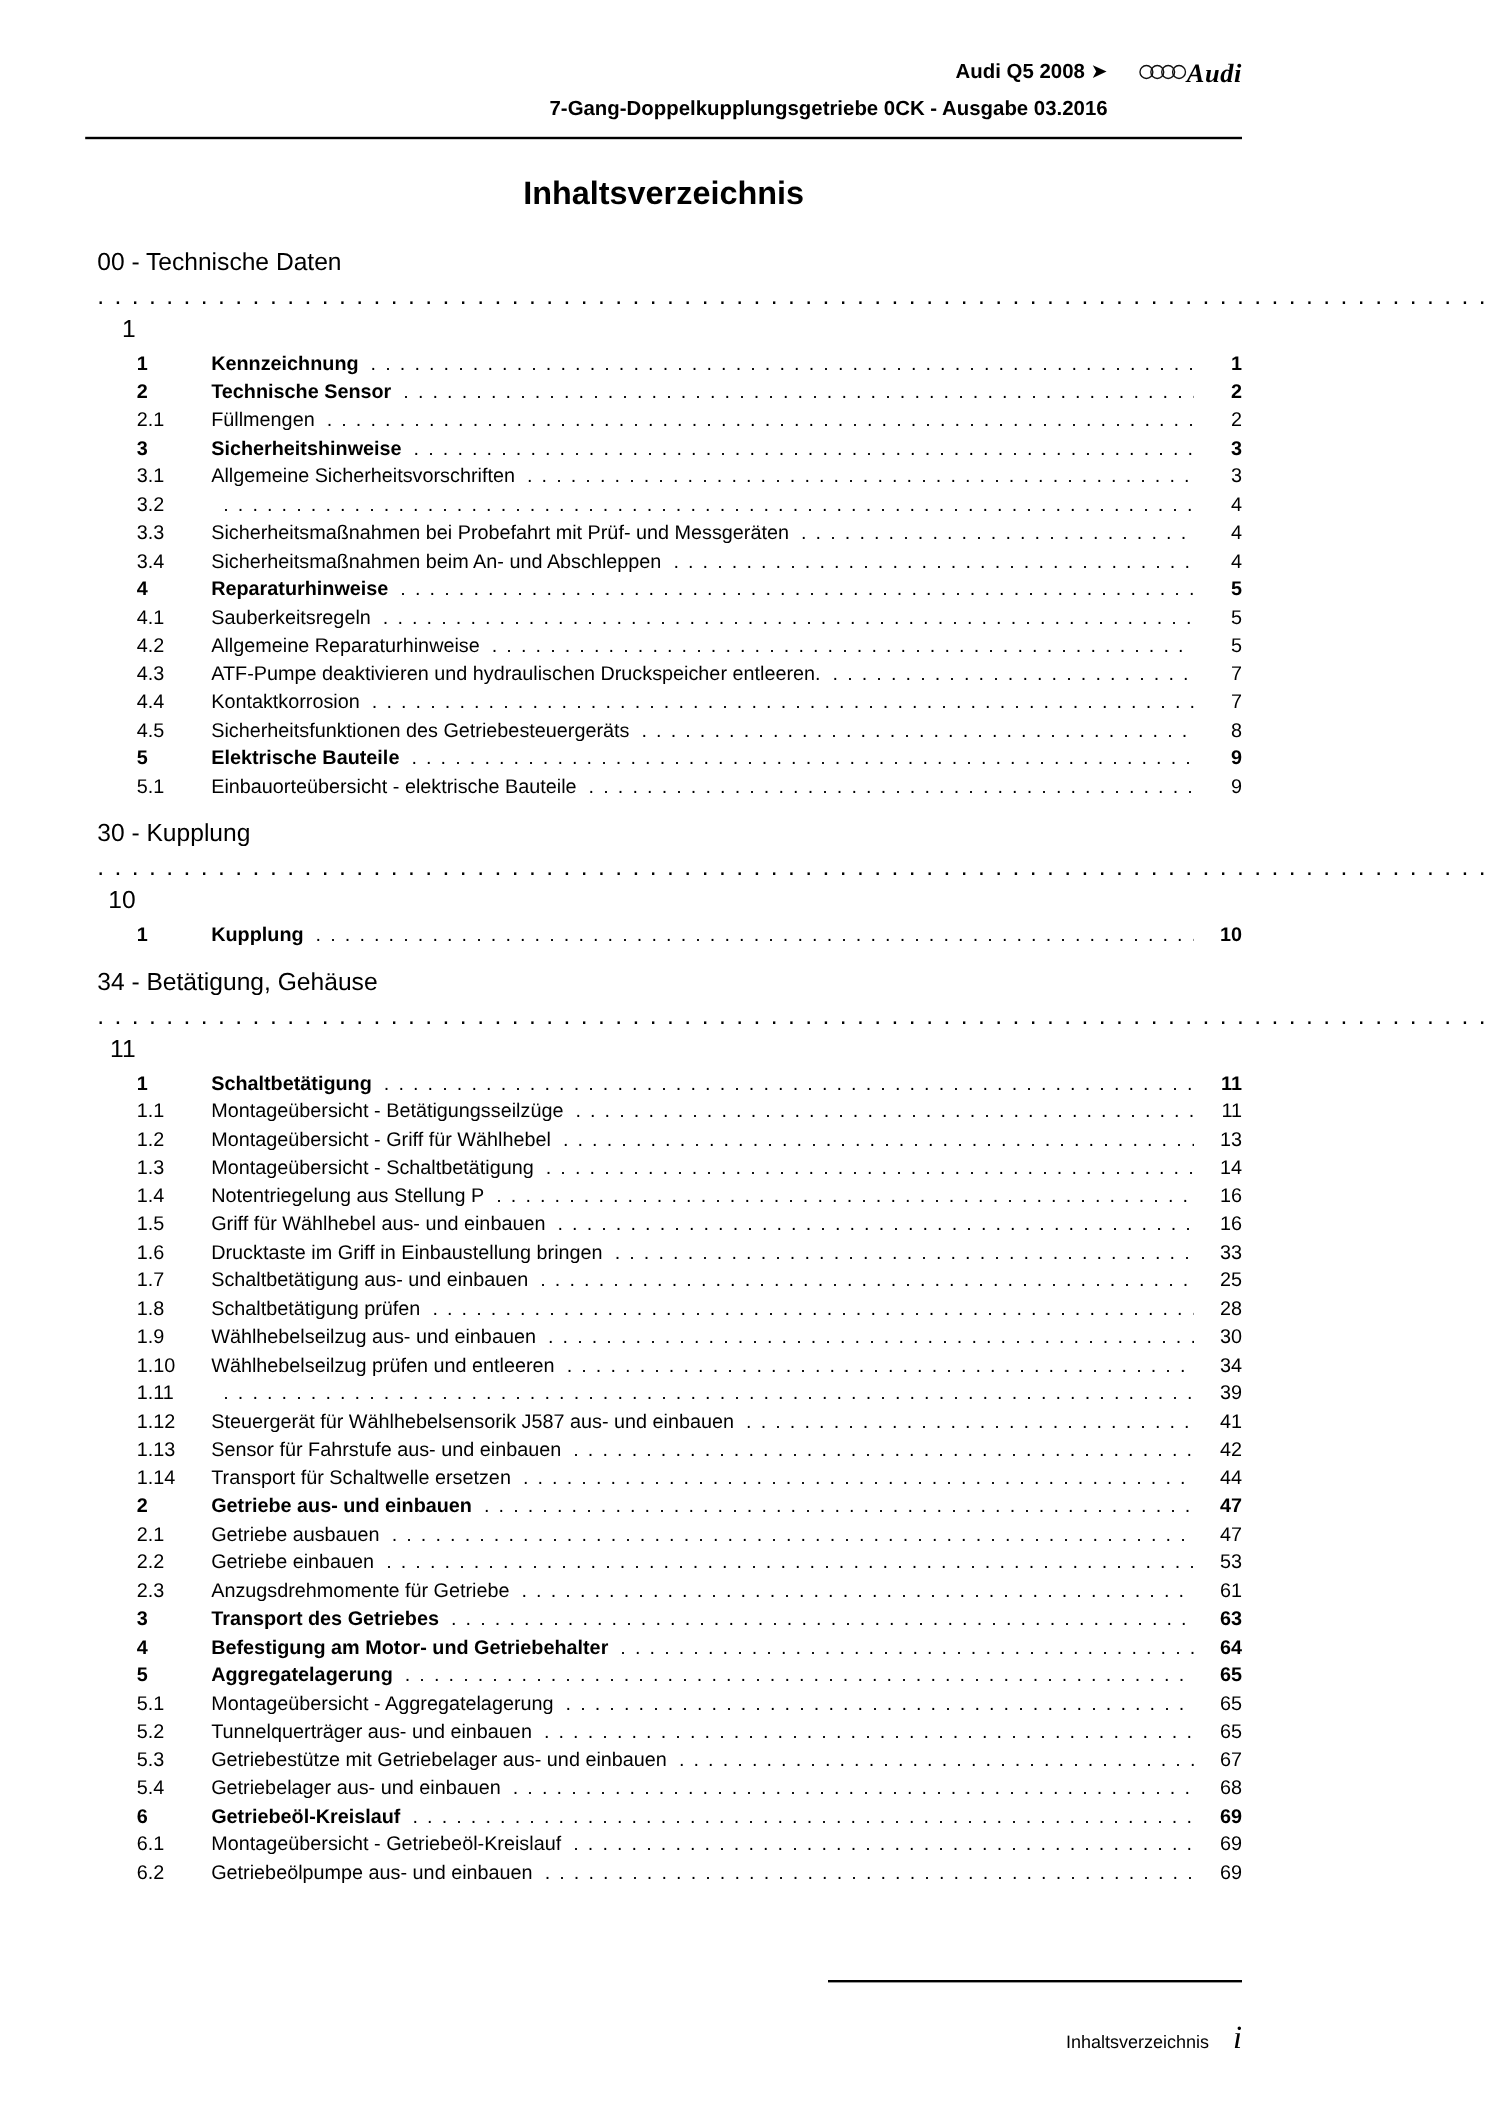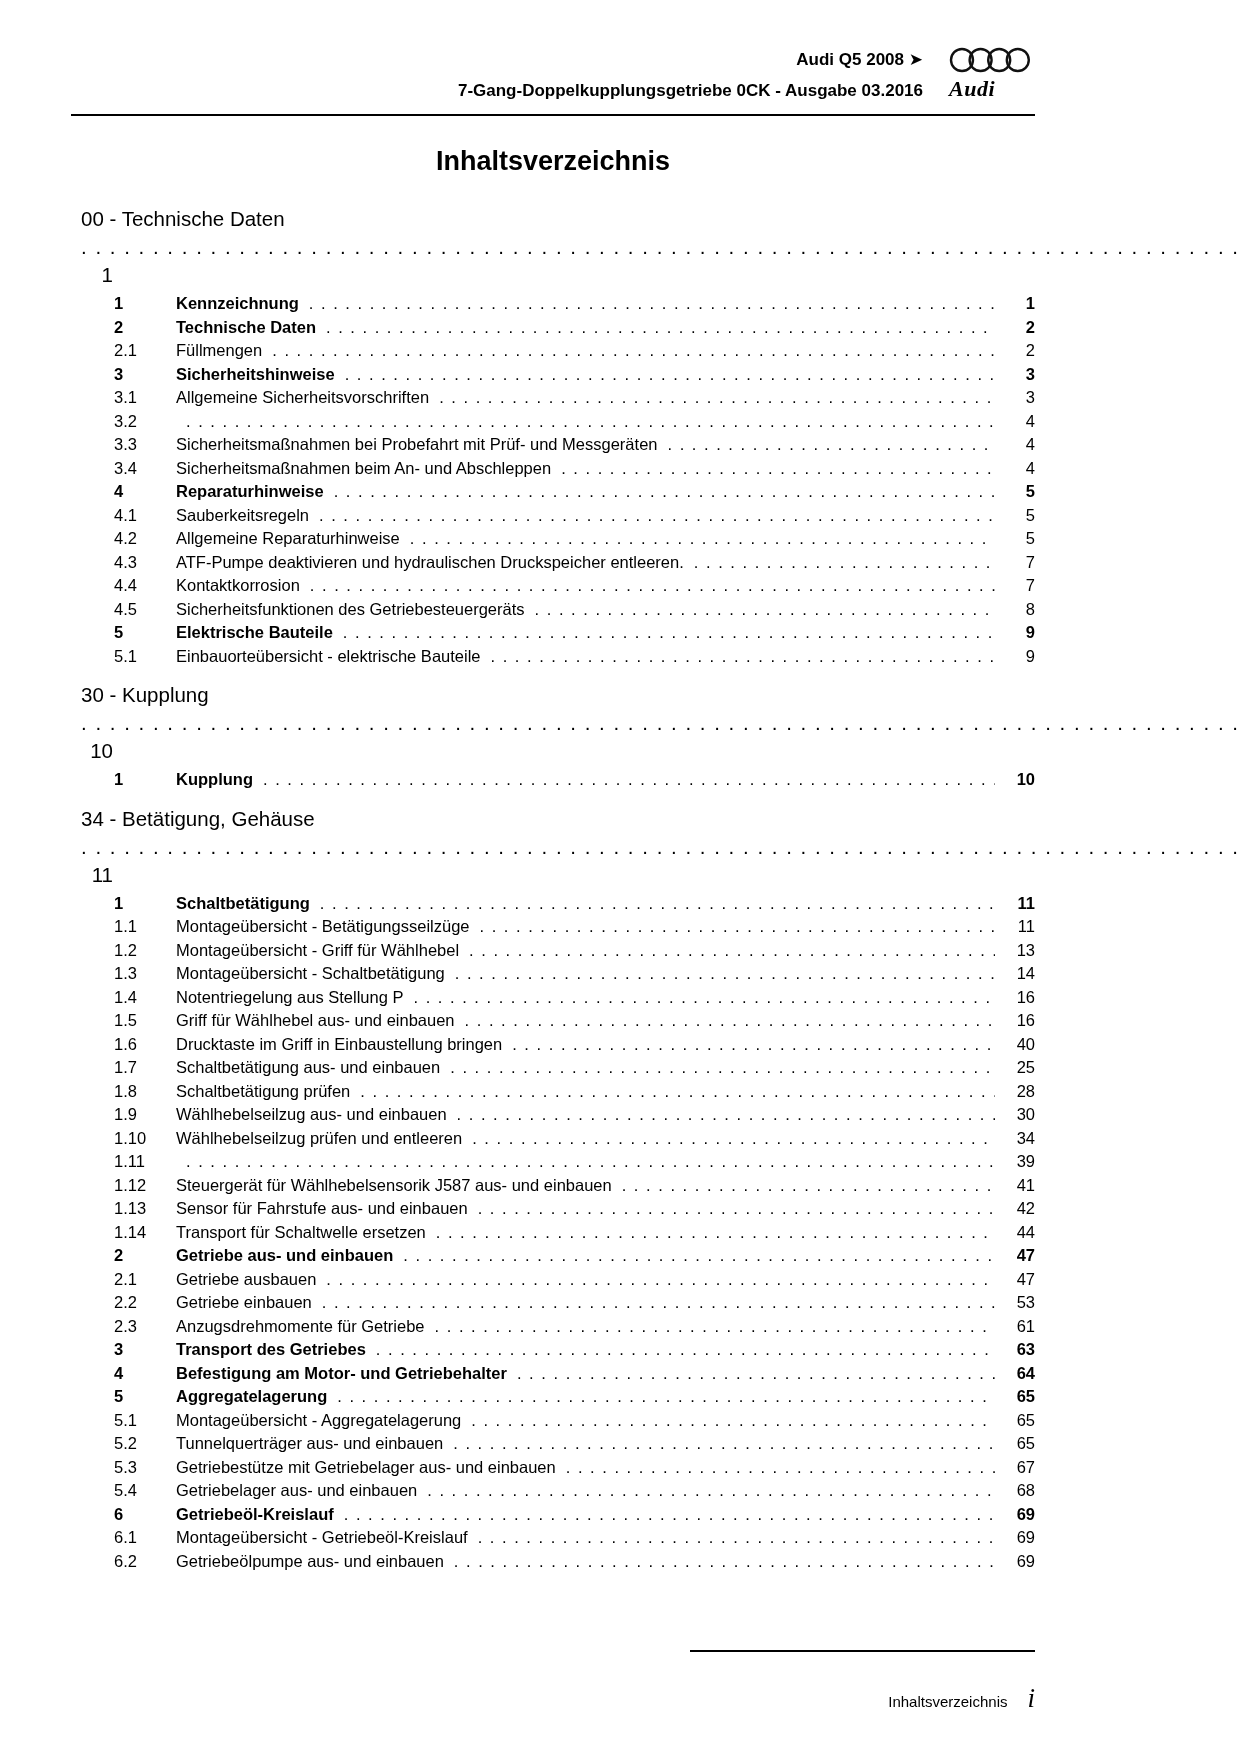--- a/index.html
+++ b/index.html
@@ -39,21 +39,22 @@
   .header-line {
     font-size: 17px;
     font-weight: bold;
     line-height: 31px;
     white-space: nowrap;
   }
   .logo-col {
     width: 86px;
     flex: none;
     display: flex;
-    flex-direction: column;
+    flex-direction: row;
+    align-items: flex-end;
   }
   .rings {
     width: 82px;
     height: 28px;
     display: block;
     margin-top: 2px;
   }
   .wordmark {
     font-family: "Liberation Serif", "DejaVu Serif", serif;
     font-style: italic;
@@ -166,21 +167,21 @@
         <span class="pagenum">1</span>
       </div>
       <div class="row section bold">
         <span class="num">1</span>
         <span class="label">Kennzeichnung</span>
         <span class="leader">. . . . . . . . . . . . . . . . . . . . . . . . . . . . . . . . . . . . . . . . . . . . . . . . . . . . . . . . . . . . . . . . . . . . . . . . . . . . . . . . . . . . . . . . . . . . . . . . . . . . . . . . . . . . . . . . . . . . . . . . . . . . . . . . . . . . . . . . . . . . . . . . . . . . . . . . . . . . . . . . . . . . . . . . . . . . . . . . . . . . . . . . . . . . . . . . . . . . . . . . . . . . . . . . . . . . . . . . . . . . </span>
         <span class="pagenum">1</span>
       </div>
       <div class="row section bold">
         <span class="num">2</span>
-        <span class="label">Technische Daten</span>
+        <span class="label">Technische Sensor</span>
         <span class="leader">. . . . . . . . . . . . . . . . . . . . . . . . . . . . . . . . . . . . . . . . . . . . . . . . . . . . . . . . . . . . . . . . . . . . . . . . . . . . . . . . . . . . . . . . . . . . . . . . . . . . . . . . . . . . . . . . . . . . . . . . . . . . . . . . . . . . . . . . . . . . . . . . . . . . . . . . . . . . . . . . . . . . . . . . . . . . . . . . . . . . . . . . . . . . . . . . . . . . . . . . . . . . . . . . . . . . . . . . . . . . </span>
         <span class="pagenum">2</span>
       </div>
       <div class="row section">
         <span class="num">2.1</span>
         <span class="label">Füllmengen</span>
         <span class="leader">. . . . . . . . . . . . . . . . . . . . . . . . . . . . . . . . . . . . . . . . . . . . . . . . . . . . . . . . . . . . . . . . . . . . . . . . . . . . . . . . . . . . . . . . . . . . . . . . . . . . . . . . . . . . . . . . . . . . . . . . . . . . . . . . . . . . . . . . . . . . . . . . . . . . . . . . . . . . . . . . . . . . . . . . . . . . . . . . . . . . . . . . . . . . . . . . . . . . . . . . . . . . . . . . . . . . . . . . . . . . </span>
         <span class="pagenum">2</span>
       </div>
       <div class="row section bold">
@@ -309,21 +310,21 @@
       <div class="row section">
         <span class="num">1.5</span>
         <span class="label">Griff für Wählhebel aus- und einbauen</span>
         <span class="leader">. . . . . . . . . . . . . . . . . . . . . . . . . . . . . . . . . . . . . . . . . . . . . . . . . . . . . . . . . . . . . . . . . . . . . . . . . . . . . . . . . . . . . . . . . . . . . . . . . . . . . . . . . . . . . . . . . . . . . . . . . . . . . . . . . . . . . . . . . . . . . . . . . . . . . . . . . . . . . . . . . . . . . . . . . . . . . . . . . . . . . . . . . . . . . . . . . . . . . . . . . . . . . . . . . . . . . . . . . . . . </span>
         <span class="pagenum">16</span>
       </div>
       <div class="row section">
         <span class="num">1.6</span>
         <span class="label">Drucktaste im Griff in Einbaustellung bringen</span>
         <span class="leader">. . . . . . . . . . . . . . . . . . . . . . . . . . . . . . . . . . . . . . . . . . . . . . . . . . . . . . . . . . . . . . . . . . . . . . . . . . . . . . . . . . . . . . . . . . . . . . . . . . . . . . . . . . . . . . . . . . . . . . . . . . . . . . . . . . . . . . . . . . . . . . . . . . . . . . . . . . . . . . . . . . . . . . . . . . . . . . . . . . . . . . . . . . . . . . . . . . . . . . . . . . . . . . . . . . . . . . . . . . . . </span>
-        <span class="pagenum">40</span>
+        <span class="pagenum">33</span>
       </div>
       <div class="row section">
         <span class="num">1.7</span>
         <span class="label">Schaltbetätigung aus- und einbauen</span>
         <span class="leader">. . . . . . . . . . . . . . . . . . . . . . . . . . . . . . . . . . . . . . . . . . . . . . . . . . . . . . . . . . . . . . . . . . . . . . . . . . . . . . . . . . . . . . . . . . . . . . . . . . . . . . . . . . . . . . . . . . . . . . . . . . . . . . . . . . . . . . . . . . . . . . . . . . . . . . . . . . . . . . . . . . . . . . . . . . . . . . . . . . . . . . . . . . . . . . . . . . . . . . . . . . . . . . . . . . . . . . . . . . . . </span>
         <span class="pagenum">25</span>
       </div>
       <div class="row section">
         <span class="num">1.8</span>
         <span class="label">Schaltbetätigung prüfen</span>

